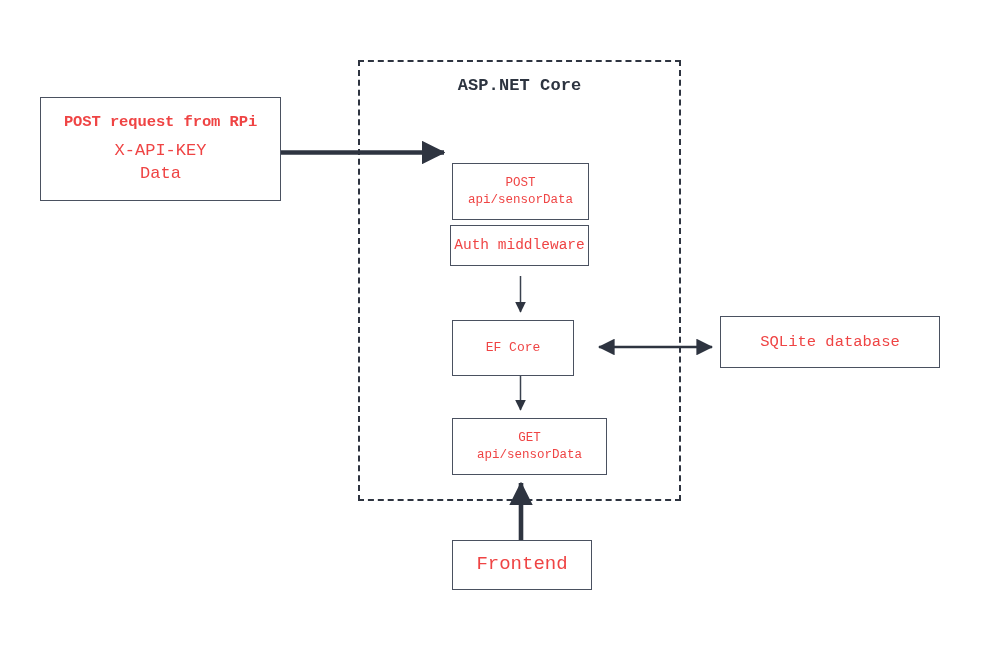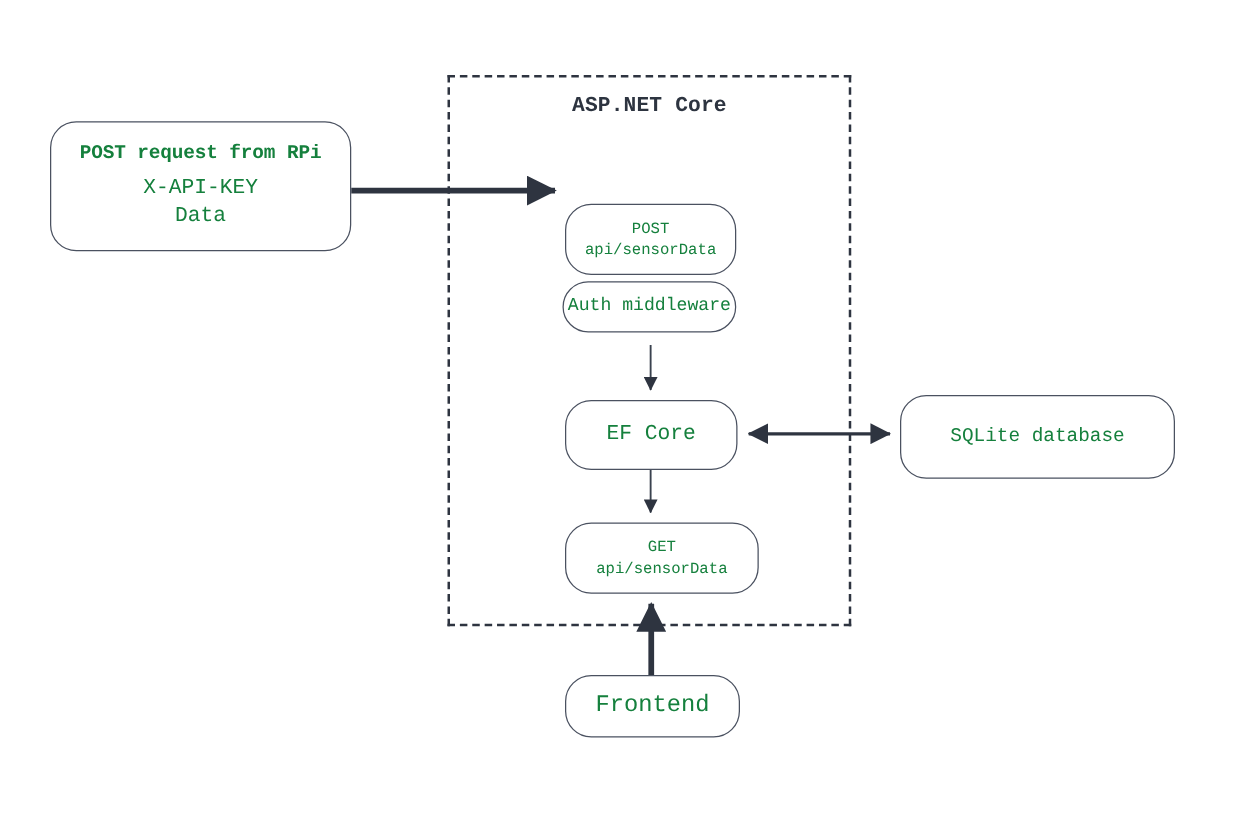--- a/index.html
+++ b/index.html
@@ -17,28 +17,28 @@
     width: 1001px;
     height: 651px;
     background: #ffffff;
     overflow: hidden;
     font-family: Liberation Mono, monospace;
   }
   .node {
     position: absolute;
     box-sizing: border-box;
     border: 1.3px solid #4a5160;
-    border-radius: 21px;
+    border-radius: 0;
     background: #ffffff;
     display: flex;
     flex-direction: column;
     align-items: center;
     justify-content: center;
     text-align: center;
-    color: #15803d;
+    color: #ef4444;
     line-height: 1.35;
   }
   .node .line-main {
     display: block;
   }
   .node .line-sub {
     display: block;
   }
 
   
@@ -60,34 +60,34 @@
   #node-post-endpoint {
     left: 452px; top: 123px; width: 137px; height: 57px;
     font-size: 12.5px;
     margin-top: 40px;
   }
   #node-auth {
     left: 450px; top: 225px; width: 139px; height: 41px;
     font-size: 14.5px;
   }
   #node-efcore {
-    left: 452px; top: 320px; width: 138px; height: 56px;
-    font-size: 17px;
+    left: 452px; top: 320px; width: 122px; height: 56px;
+    font-size: 13px;
     justify-content: center;
   }
   #node-get-endpoint {
     left: 452px; top: 418px; width: 155px; height: 57px;
     font-size: 12.5px;
   }
   #node-frontend {
     left: 452px; top: 540px; width: 140px; height: 50px;
     font-size: 19px;
   }
   #node-sqlite {
-    left: 720px; top: 316px; width: 220px; height: 67px;
+    left: 720px; top: 316px; width: 220px; height: 52px;
     font-size: 15.5px;
   }
 
   
   #container-aspnet {
     position: absolute;
     left: 358px; top: 60px;
     width: 323px; height: 441px;
     box-sizing: border-box;
     border: 2.6px dashed #2e3440;

